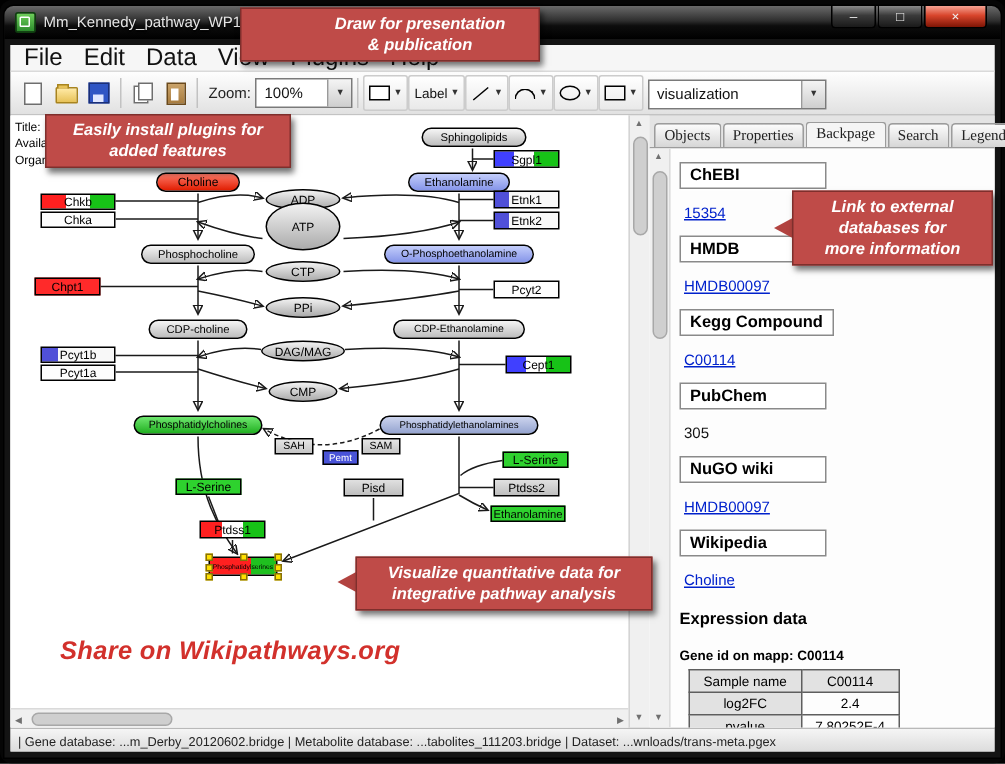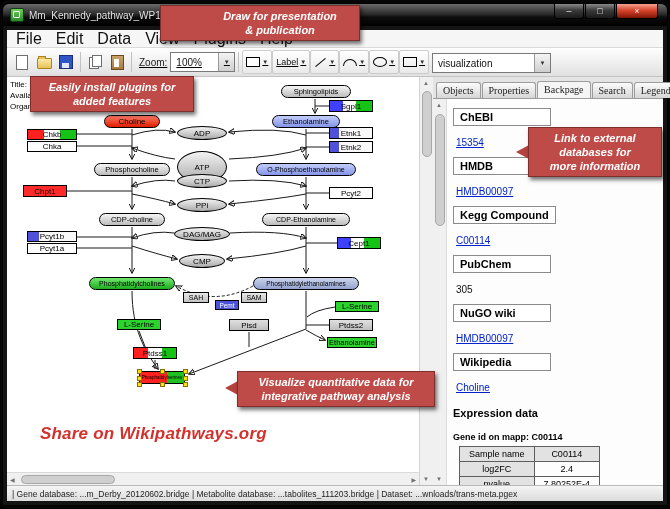--- a/index.html
+++ b/index.html
@@ -20,21 +20,21 @@
         font-size:9px;line-height:9px;color:#eee;border:1px solid #000;border-top:none;
         border-radius:0 0 3px 3px;background:linear-gradient(#8a8a8a,#3a3a3a 45%,#1a1a1a);}
   .wbtn.close{width:40px;background:linear-gradient(#f6a292,#d8452c 45%,#7e1505);}
   .client{position:absolute;left:4px;right:4px;top:26px;bottom:4px;background:#ececec;
           display:flex;flex-direction:column;}
   
   .menubar{height:17px;background:#f6f6f6;border-bottom:1px solid #dadada;display:flex;
            align-items:center;padding-left:2px;}
   .menu-item{font-size:16px;padding:2px 7px;color:#111;cursor:default;}
   .toolbar{height:28px;background:linear-gradient(#fefefe,#e1e1e1);border-bottom:1px solid #c3c3c3;
-           display:flex;align-items:center;padding:0 4px;gap:0;position:relative;text-decoration:underline;}
+           display:flex;align-items:center;padding:0 4px;gap:0;position:relative;}
   .tb{width:22px;height:22px;display:flex;align-items:center;justify-content:center;border-radius:2px;}
   .sep{width:1px;height:20px;background:#c2c2c2;margin:0 3px;}
   .ic-page{width:10px;height:13px;background:#fff;border:1px solid #6e6e6e;}
   .ic-folder{width:13px;height:9px;background:linear-gradient(#ffeaa6,#e7c258);border:1px solid #a8841f;
              border-radius:1px;position:relative;margin-top:3px;}
   .ic-folder::before{content:"";position:absolute;left:0;top:-3px;width:6px;height:2px;
              background:#e7c258;border:1px solid #a8841f;border-bottom:none;}
   .ic-save{width:12px;height:12px;background:#2f55c4;border:1px solid #1a2f77;position:relative;}
   .ic-save::after{content:"";position:absolute;left:2px;bottom:0;width:7px;height:5px;background:#dfe6ff;}
   .ic-copy{position:relative;width:8px;height:10px;border:1px solid #6e6e6e;background:#fff;margin:2px 3px 0 0;}
@@ -286,21 +286,21 @@
                 </div>
                 <div class="node gene-bw" style="left: 322px; top: 50px; width: 44px; height: 12px;">
                   <span>Etnk1</span>
                 </div>
                 <div class="node gene-bw" style="left: 322px; top: 64px; width: 44px; height: 12px;">
                   <span>Etnk2</span>
                 </div>
                 <div class="node ellipse" style="left: 170px; top: 49px; width: 50px; height: 14px;">
                   <span>ADP</span>
                 </div>
-                <div class="node ellipse" style="left: 170px; top: 74px; width: 50px; height: 32px;">
+                <div class="node ellipse" style="left: 170px; top: 58px; width: 50px; height: 32px;">
                   <span>ATP</span>
                 </div>
                 <div class="node met-gray" style="left: 87px; top: 86px; width: 76px; height: 13px; font-size: 7.5px;">
                   <span>Phosphocholine</span>
                 </div>
                 <div class="node met-blue" style="left: 249px; top: 86px; width: 100px; height: 13px; font-size: 7px;">
                   <span>O-Phosphoethanolamine</span>
                 </div>
                 <div class="node ellipse" style="left: 170px; top: 97px; width: 50px; height: 14px;">
                   <span>CTP</span>

